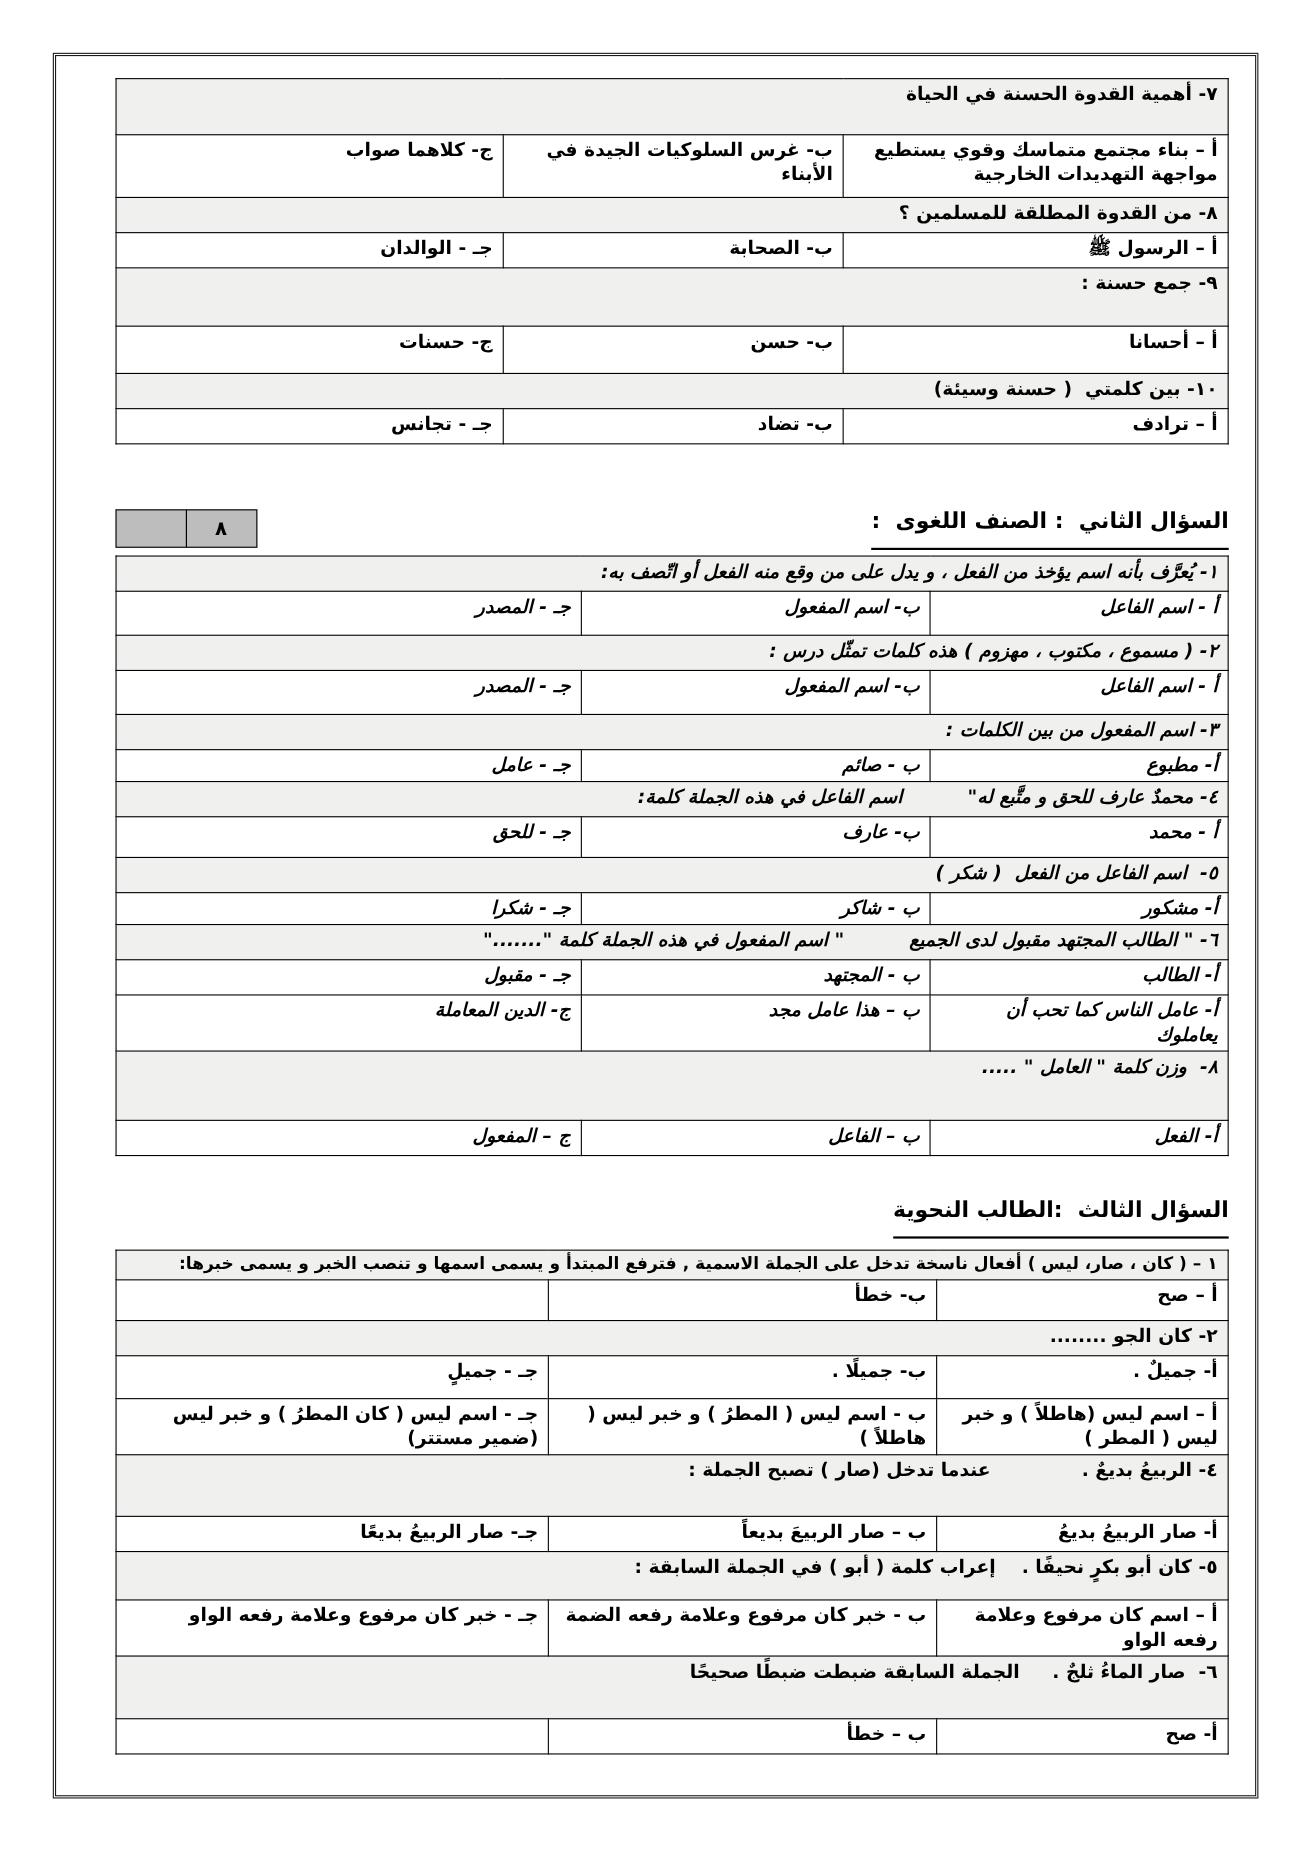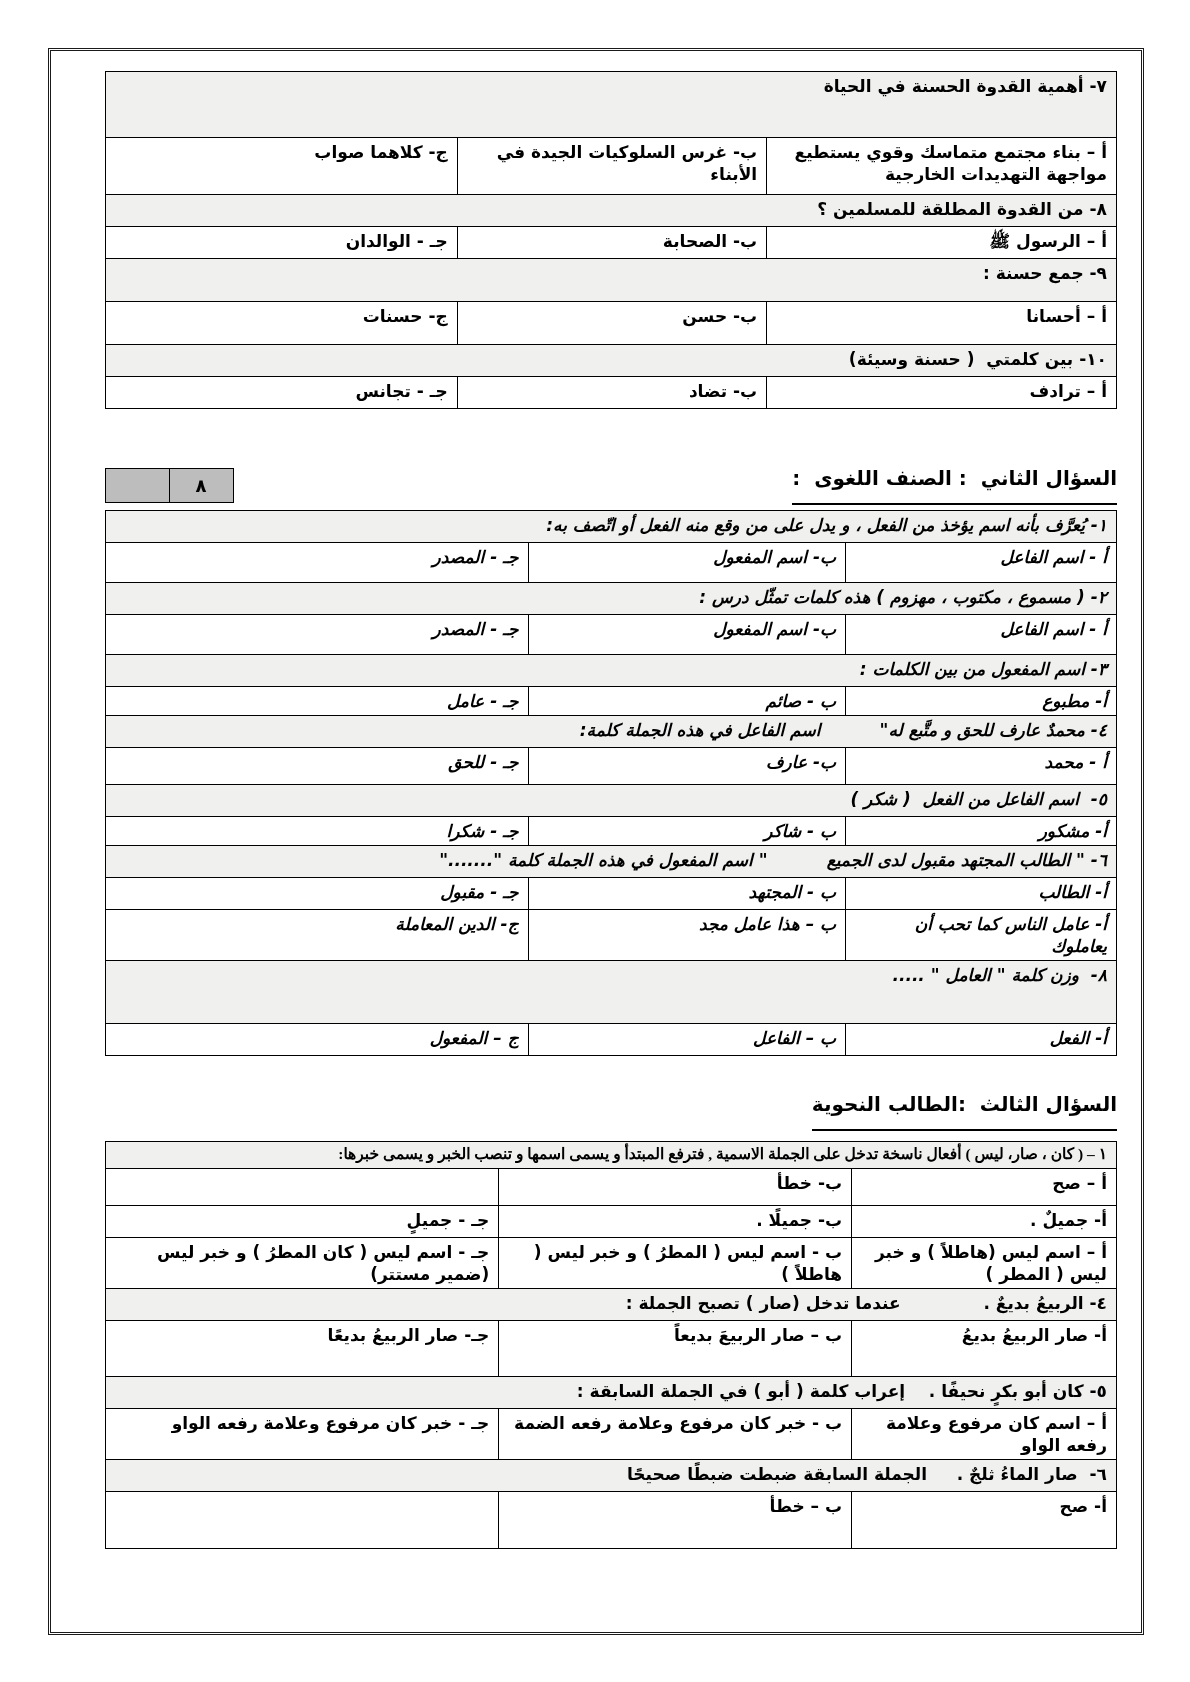--- a/index.html
+++ b/index.html
@@ -24,33 +24,33 @@
   td.q { background: #f0f0ef; text-align: right; white-space: pre-wrap; }
   td.opt { text-align: right; white-space: pre-wrap; }
 
   
   #t1 col.col-a { width: 34.6%; } #t1 col.col-b { width: 30.6%; } #t1 col.col-c { width: 34.8%; }
   #t2 col.col-a { width: 26.8%; } #t2 col.col-b { width: 31.4%; } #t2 col.col-c { width: 41.8%; }
   #t3 col.col-a { width: 26.2%; } #t3 col.col-b { width: 34.9%; } #t3 col.col-c { width: 38.9%; }
 
   table.exam tr { height: 32px; }
   
-  #t1 tr:nth-child(1) { height: 66px; }
+  #t1 tr:nth-child(1) { height: 51px; }
   #t1 tr:nth-child(2) { height: 57px; }
-  #t1 tr:nth-child(5) { height: 43px; }
+  #t1 tr:nth-child(5) { height: 53px; }
   #t1 tr:nth-child(6) { height: 43px; }
   
   #t2 tr:nth-child(2)  { height: 40px; }
   #t2 tr:nth-child(4)  { height: 40px; }
   #t2 tr:nth-child(6)  { height: 27px; }
   #t2 tr:nth-child(8)  { height: 37px; }
   #t2 tr:nth-child(10) { height: 26px; }
   #t2 tr:nth-child(14) { height: 63px; }
   
-  #t3 tr:nth-child(1)  { height: 16px; font-family: Liberation Serif, serif; }
+  #t3 tr:nth-child(1)  { height: 16px; }
   #t3 tr:nth-child(1) td { font-size: 15.5px; padding-top: 2px; }
   #t3 tr:nth-child(2)  { height: 37px; }
   #t3 tr:nth-child(4)  { height: 39px; }
   #t3 tr:nth-child(6)  { height: 56px; }
   #t3 tr:nth-child(8)  { height: 44px; }
   #t3 tr:nth-child(10) { height: 57px; }
 
   #t2 { margin-top: 5px; font-style: italic; }
   #t3 { margin-top: 10px; }
 
@@ -207,20 +207,23 @@
         <tbody>
           <tr>
             <td colspan="3" class="q">١ – ( كان ، صار، ليس ) أفعال ناسخة تدخل على الجملة الاسمية , فترفع المبتدأ و يسمى اسمها و تنصب الخبر و يسمى خبرها:</td>
           </tr>
           <tr>
             <td class="opt">أ – صح</td>
             <td class="opt">ب- خطأ</td>
             <td class="opt"></td>
           </tr>
           <tr>
+            <td colspan="3" class="q">٢- كان الجو ........</td>
+          </tr>
+          <tr>
             <td class="opt">أ- جميلٌ .</td>
             <td class="opt">ب- جميلًا .</td>
             <td class="opt">جـ - جميلٍ</td>
           </tr>
           <tr>
             <td class="opt">أ – اسم ليس (هاطلاً ) و خبر ليس ( المطر )</td>
             <td class="opt">ب - اسم ليس ( المطرُ ) و خبر ليس ( هاطلاً )</td>
             <td class="opt">جـ - اسم ليس ( كان المطرُ ) و خبر ليس (ضمير مستتر)</td>
           </tr>
           <tr>

